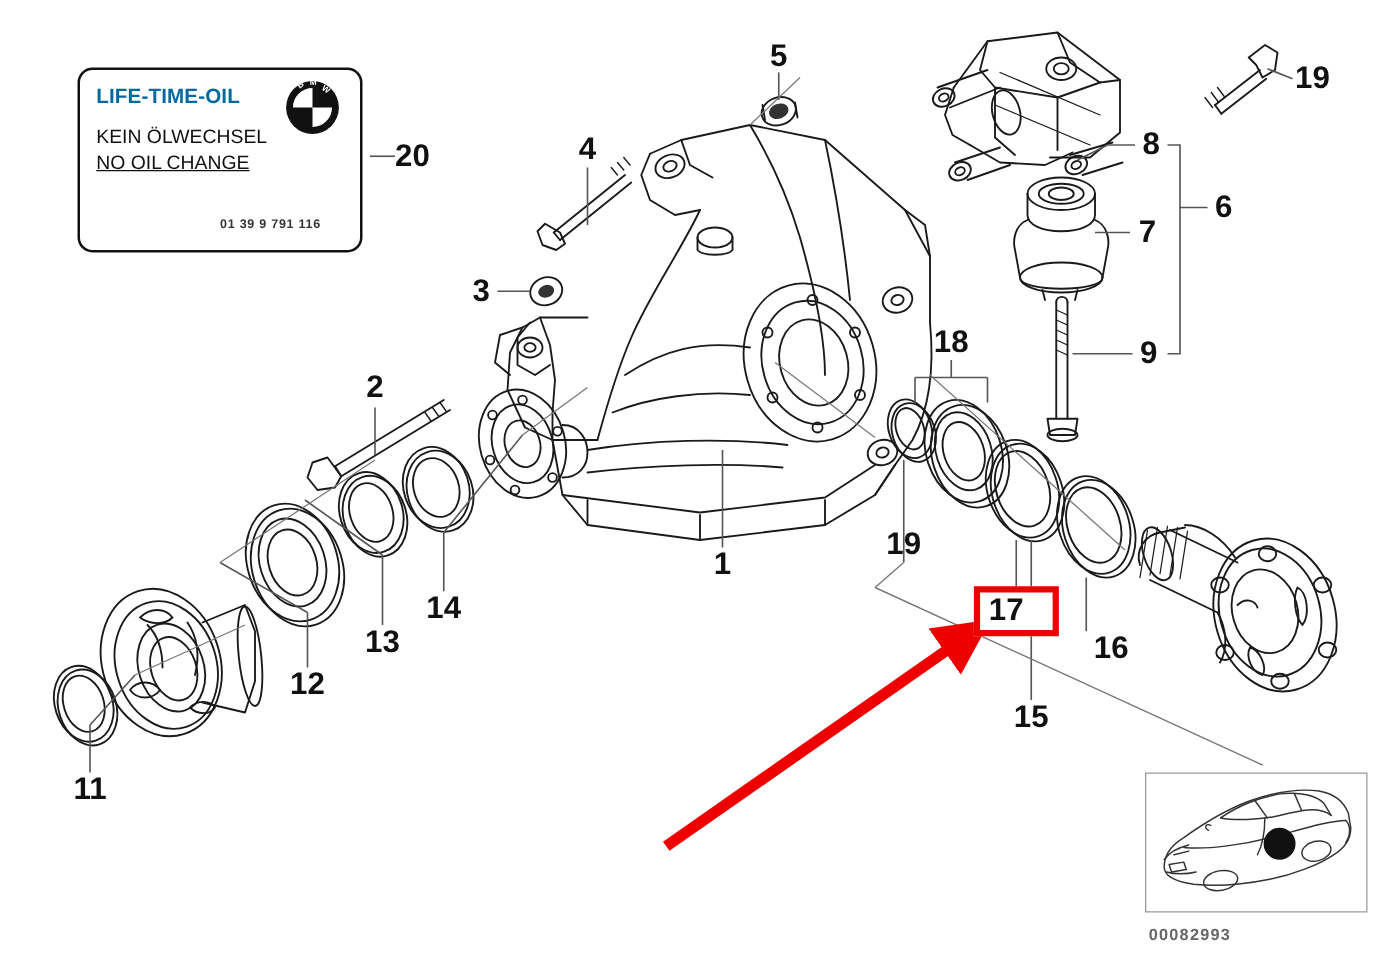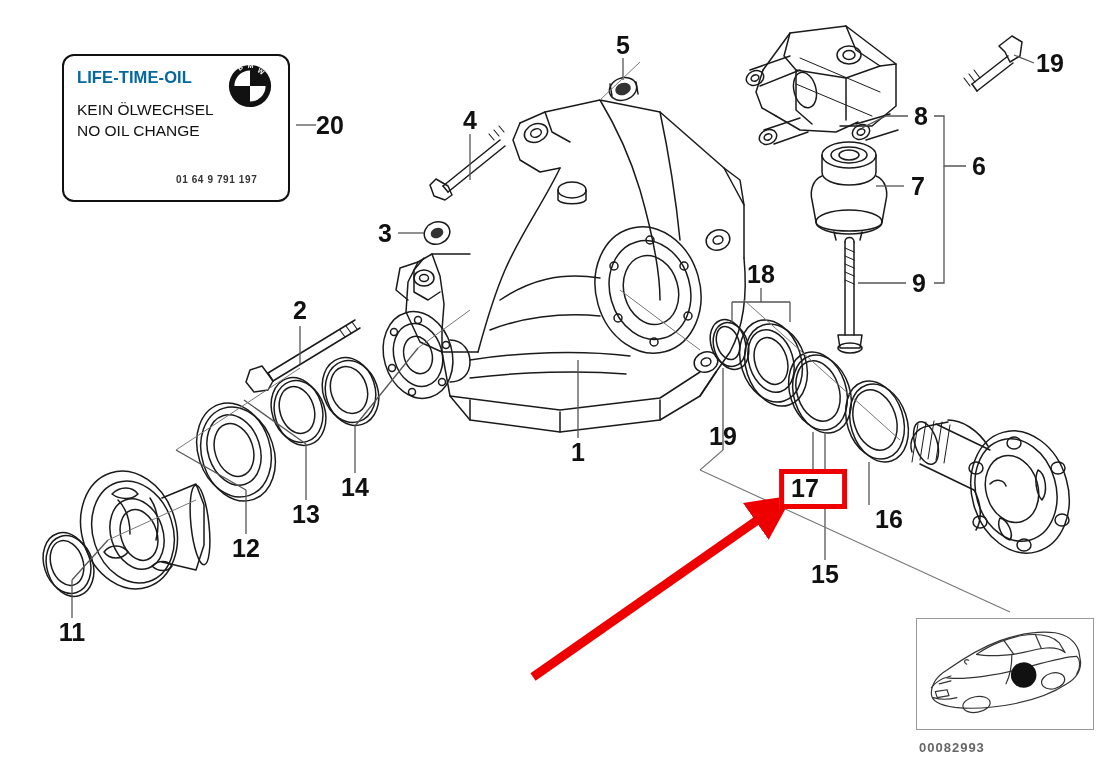--- a/index.html
+++ b/index.html
@@ -68,20 +68,21 @@
     top: 45px;
     font-size: 15.5px;
     color: #111111;
   }
   #oil-label-line2 {
     position: absolute;
     left: 13px;
     top: 66px;
     font-size: 15.5px;
     color: #111111;
+    text-decoration: underline;
   }
   #oil-label-partnumber {
     position: absolute;
     left: 112px;
     top: 118px;
     font-size: 10px;
     font-weight: bold;
     color: #333333;
     letter-spacing: 0.6px;
   }
@@ -449,21 +450,21 @@
 
     <g>
       <line x1="533" y1="677" x2="772" y2="510" stroke="#ee0000" stroke-width="9" stroke-linecap="butt" marker-end="url(#redhead)"></line>
     </g>
   </svg>
 
   <div id="oil-label">
     <div id="oil-label-title">LIFE-TIME-OIL</div>
     <div id="oil-label-line1">KEIN ÖLWECHSEL</div>
     <div id="oil-label-line2">NO OIL CHANGE</div>
-    <div id="oil-label-partnumber">01 64 9 791 197</div>
+    <div id="oil-label-partnumber">01 39 9 791 116</div>
     <svg id="bmw-roundel" viewBox="0 0 100 100">
       <circle cx="50" cy="50" r="48" fill="#111111"></circle>
       <circle cx="50" cy="50" r="37" fill="#ffffff"></circle>
       <path d="M50,13 A37,37 0 0,1 87,50 L50,50 z" fill="#111111"></path>
       <path d="M50,50 L13,50 A37,37 0 0,0 50,87 z" fill="#111111"></path>
       <circle cx="50" cy="50" r="37" fill="none" stroke="#111111" stroke-width="3"></circle>
       <g fill="#ffffff" font-family="'Liberation Sans',sans-serif" font-size="15" font-weight="bold">
         <text x="27" y="16" transform="rotate(-38 27 16)">B</text>
         <text x="45" y="9">M</text>
         <text x="66" y="17" transform="rotate(35 66 17)">W</text>

